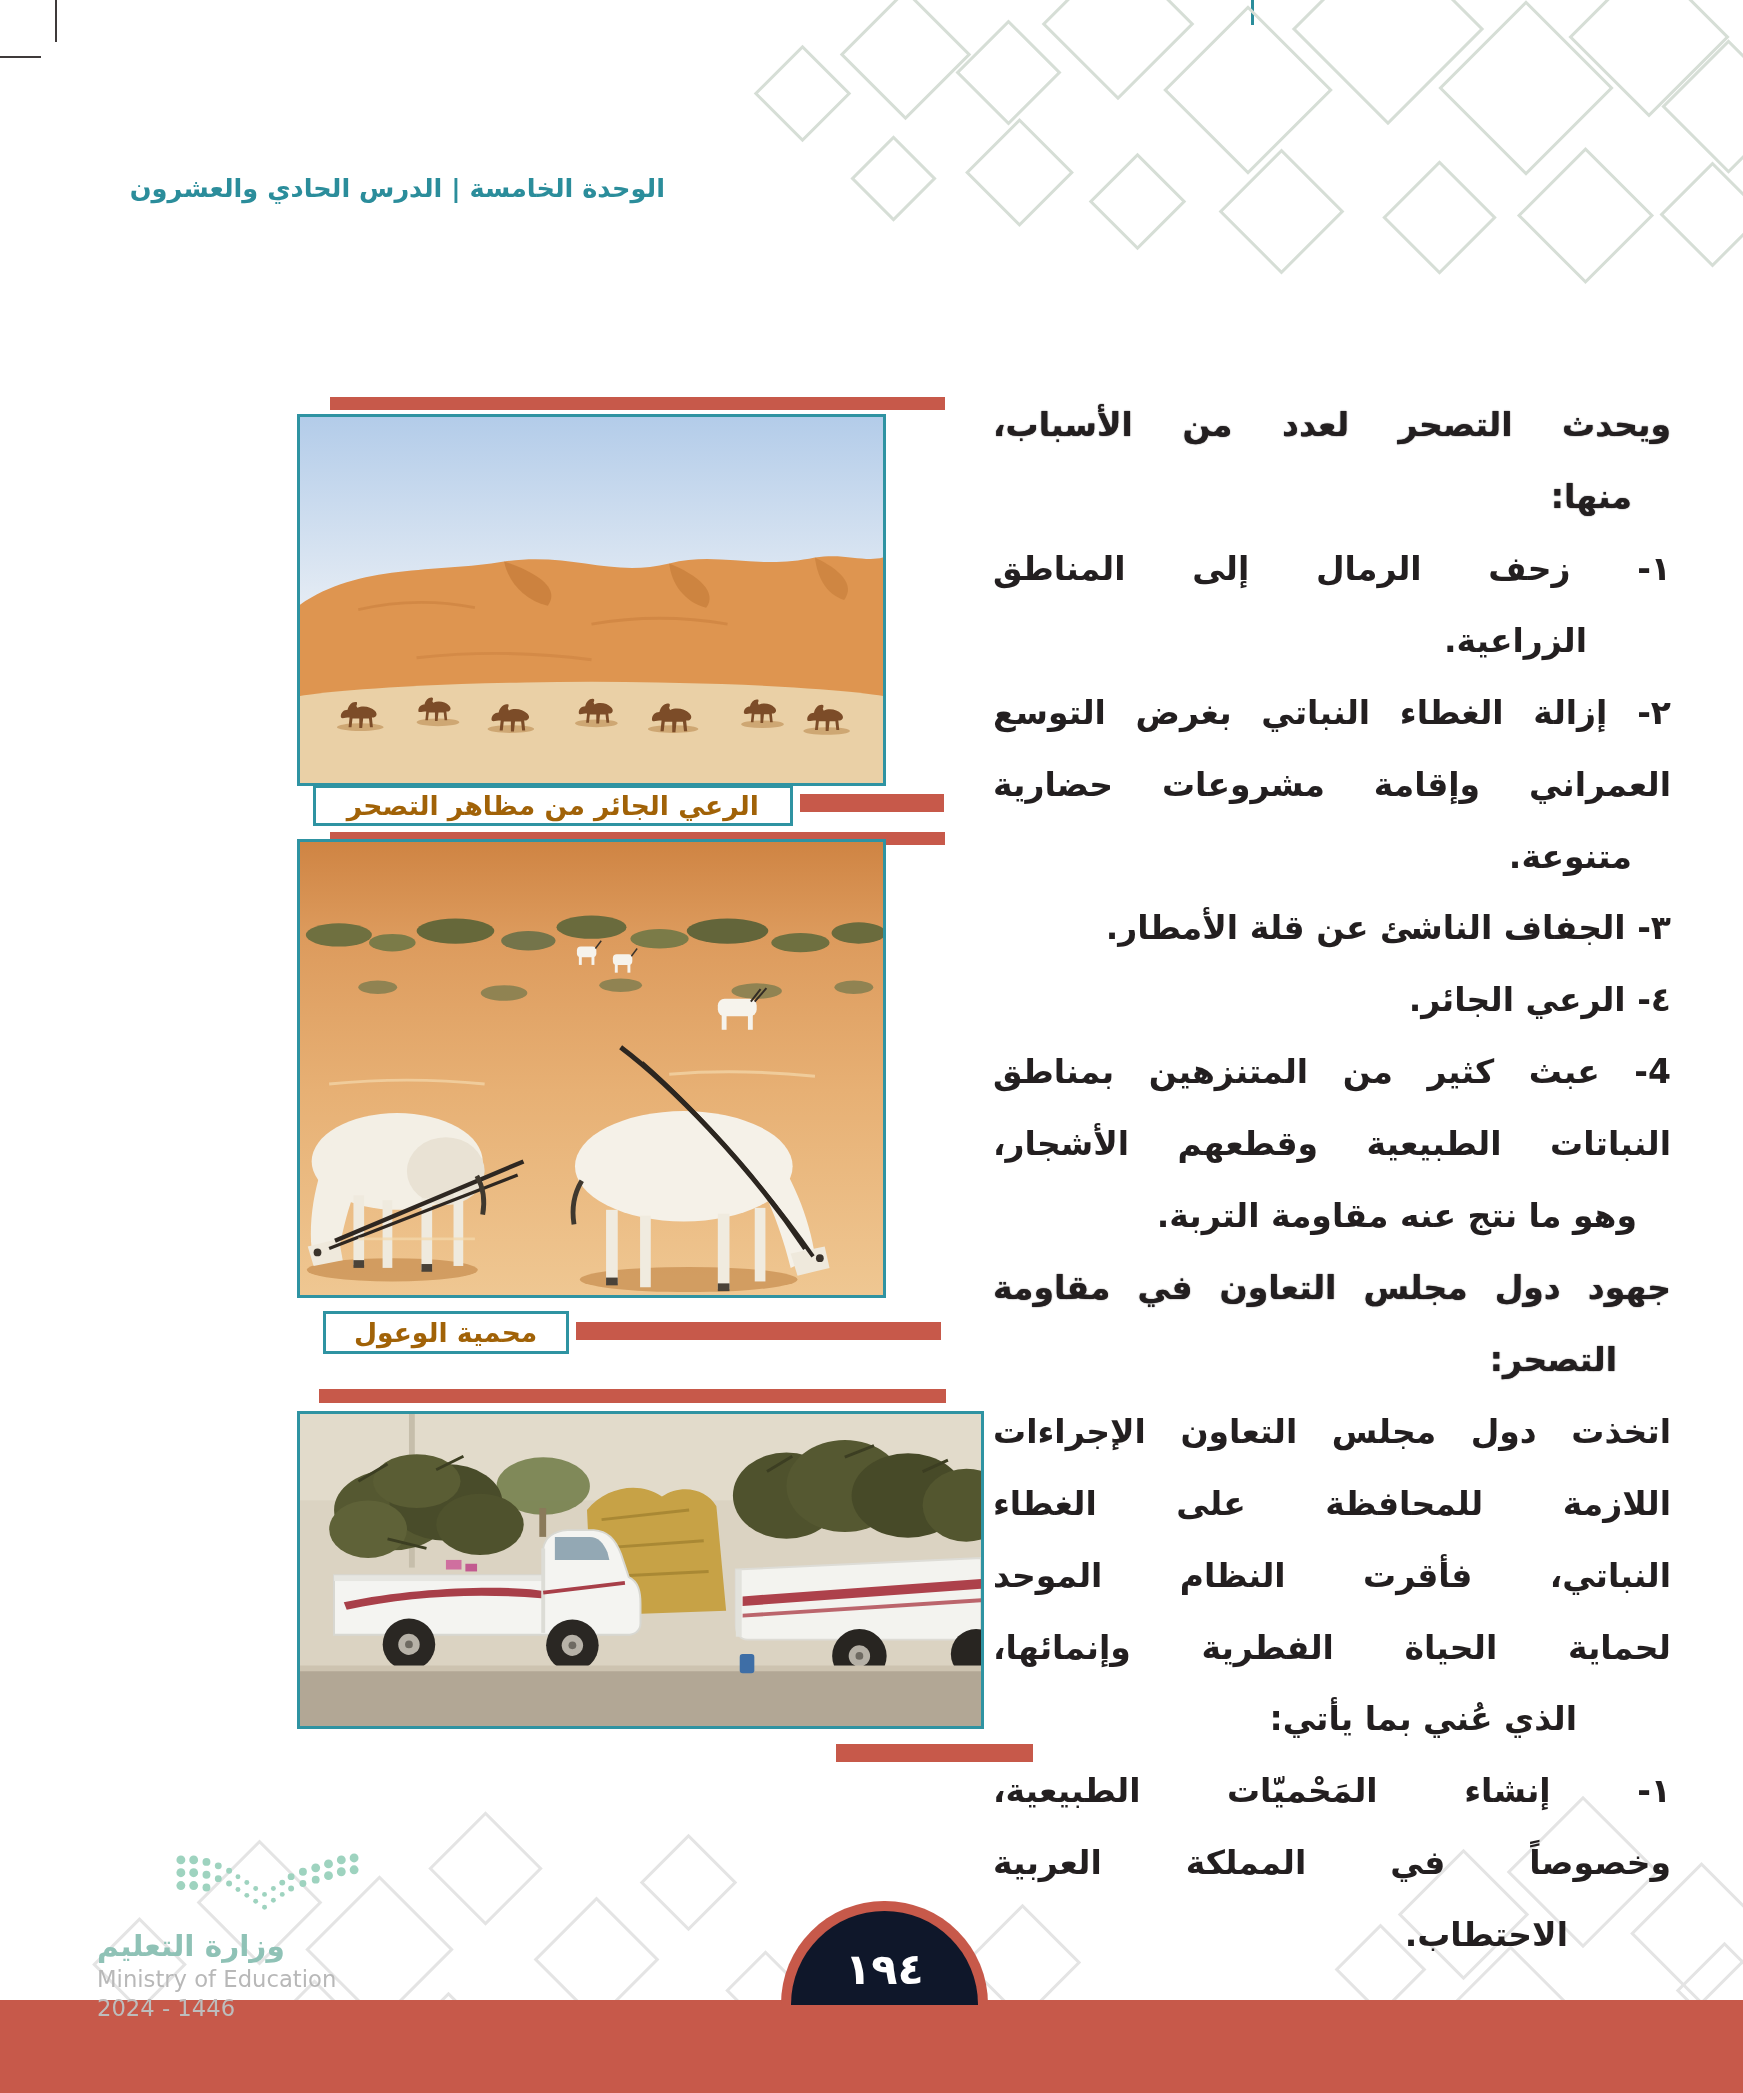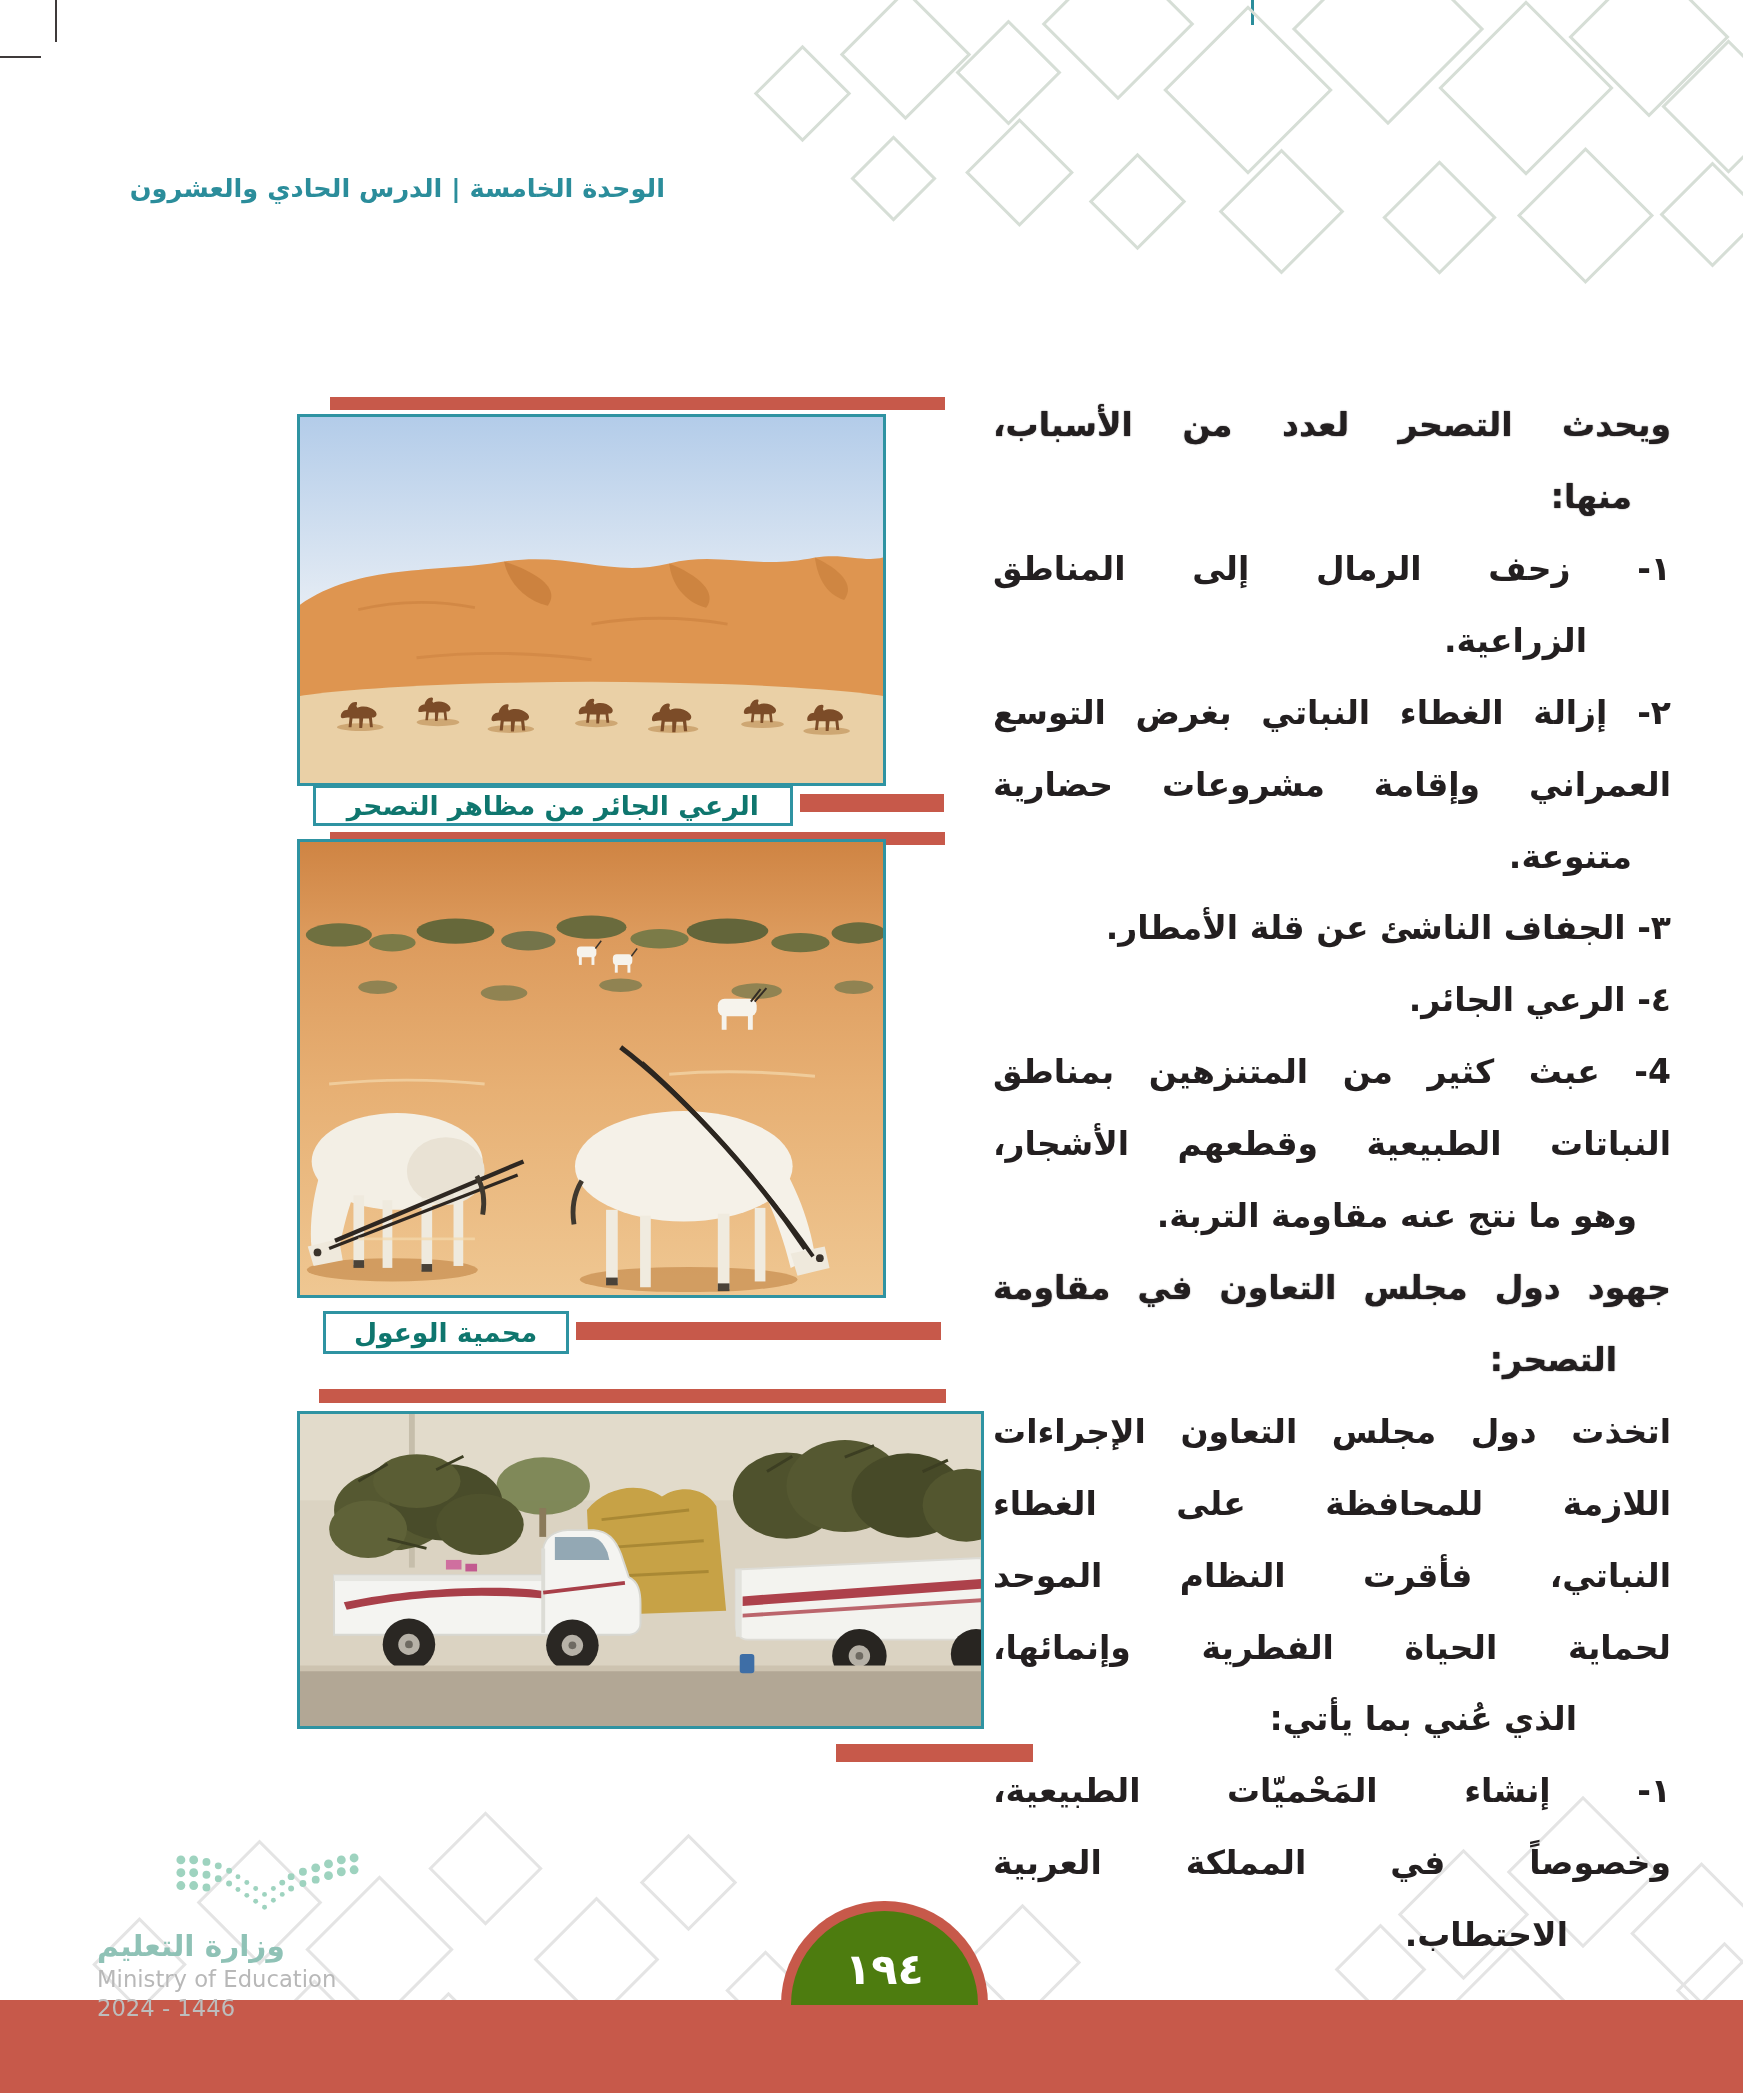--- a/index.html
+++ b/index.html
@@ -24,31 +24,31 @@
         font-size:33px; font-weight:bold; color:#231f20; direction:rtl;
         box-sizing:border-box; z-index:2; }
   .full { text-align:justify; text-align-last:justify; text-justify:inter-word; }
   .end  { text-align:right; }
   .b    { text-shadow:0 0 1.2px currentColor; }
 
   
   .fig { position:absolute; z-index:2; }
   .fig-bar { position:absolute; background:#c7594a; }
   .photo-frame { position:absolute; border:3.9px solid #2f93a2; background:#fff; line-height:0; }
-  .cap { position:absolute; background:#fff; border:3px solid #2f93a2; color:#0f766e;
+  .cap { position:absolute; background:#fff; border:3px solid #2f93a2; color:#a16207;
          font-weight:bold; direction:rtl; display:flex; align-items:center;
          justify-content:center; z-index:3; }
 
   
   .footer-bar { position:absolute; left:0; top:2000px; width:1744px; height:94px;
                 background:#c7594a; z-index:3; }
   .dome { position:absolute; left:781px; top:1901px; width:207px; height:103px;
           background:#c7594a; border-radius:108px 108px 0 0; z-index:4; }
   .dome-inner { position:absolute; left:9.9px; top:9.9px; width:187px; height:94px;
-                background:#4d7c0f; border-radius:94px 94px 0 0; }
+                background:#0f172a; border-radius:94px 94px 0 0; }
   .page-num { position:absolute; left:0; top:33px; width:100%; text-align:center;
               color:#fff; font-size:43px; font-weight:bold; }
 
   
   .logo { position:absolute; left:94px; top:1848px; width:305px; height:177px; z-index:5; }
   .logo-ar { position:absolute; left:3px; top:81px; width:256px; font-size:29.6px;
              color:#8fc2b6; font-weight:bold; direction:rtl; text-align:left; }
   .logo-en { position:absolute; left:3px; top:118px; font-size:22.7px; color:#b8b8b8; }
   .logo-yr { position:absolute; left:3px; top:147px; font-size:22.7px; color:#bdbdbd; }
 </style>

